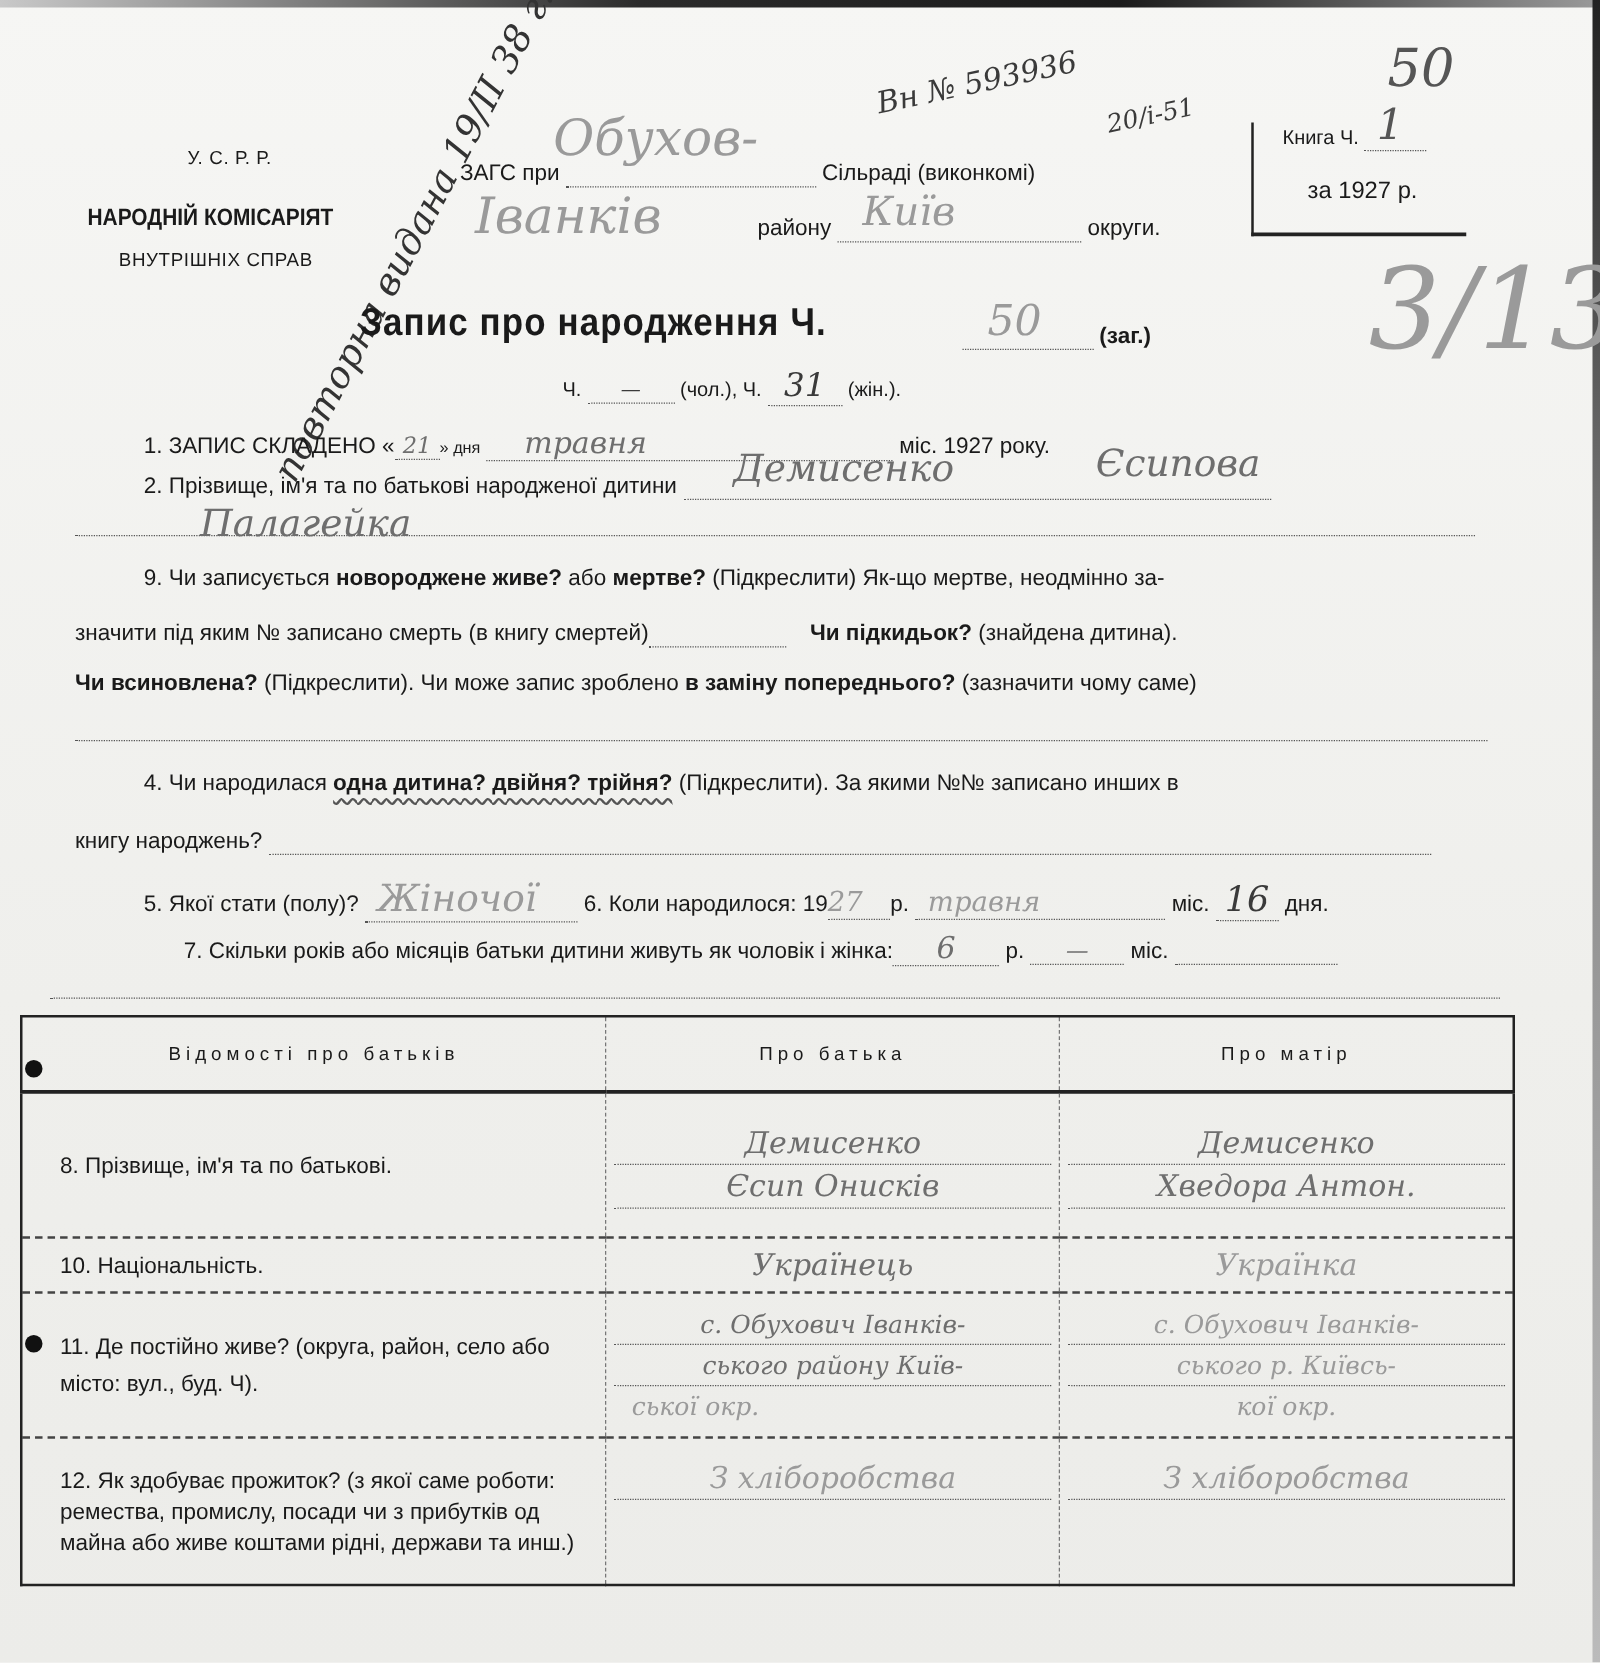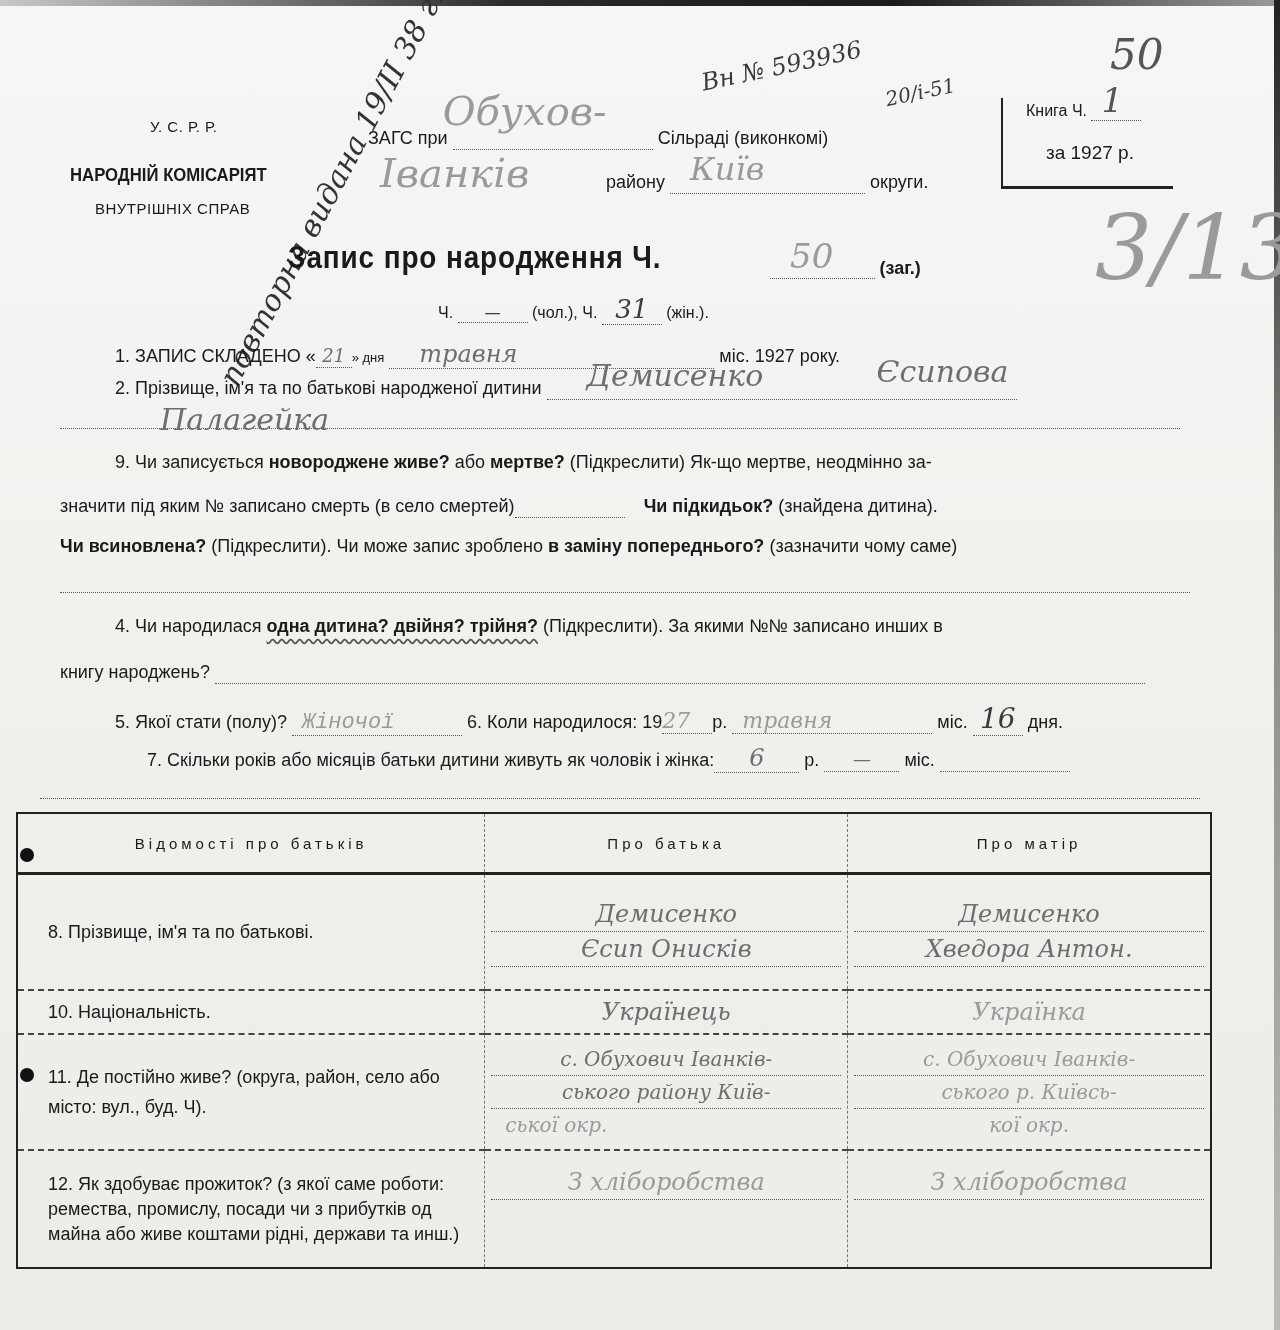--- a/index.html
+++ b/index.html
@@ -79,21 +79,21 @@
 
   <div class="abs print title" style="left:288px;top:240px;">
     <span>Запис про народження Ч.</span>
   </div>
   <div class="abs" style="left:770px;top:258px;">
     <span class="dots" style="width:105px;position:relative;">
       <span class="hand faint" style="position:absolute;left:20px;top:-24px;font-size:34px;">50</span>&nbsp;
     </span>
     <span class="print bold" style="font-size:18px;">(заг.)</span>
   </div>
-  <div class="abs print" style="left:438px;top:294px;font-size:16px;">
+  <div class="abs print" style="left:450px;top:294px;font-size:16px;">
     <span>Ч.</span>
     <span class="dots" style="width:70px;text-align:center;"><span class="hand dark">—</span></span>
     <span>(чол.), Ч.</span>
     <span class="dots" style="width:60px;text-align:center;"><span class="hand dark" style="font-size:26px;">31</span></span>
     <span>(жін.).</span>
   </div>
 
   <div class="abs print line" style="left:115px;top:340px;">
     <span>1. ЗАПИС СКЛАДЕНО «</span><span class="dots" style="width:36px;text-align:center;"><span class="hand">21</span></span><span style="font-size:13px;">» дня</span>
     <span class="dots" style="width:325px;"><span class="hand" style="margin-left:30px;font-size:24px;">травня</span></span>
@@ -114,21 +114,21 @@
   </div>
 
   <div class="abs print line" style="left:115px;top:452px;">
     <span>9. Чи записується</span>
     <span class="bold">новороджене живе?</span>
     <span>або</span>
     <span class="bold">мертве?</span>
     <span>(Підкреслити) Як-що мертве, неодмінно за-</span>
   </div>
   <div class="abs print line" style="left:60px;top:496px;">
-    <span>значити під яким № записано смерть (в село смертей)</span><span class="dots" style="width:110px;">&nbsp;</span>
+    <span>значити під яким № записано смерть (в книгу смертей)</span><span class="dots" style="width:110px;">&nbsp;</span>
     <span class="bold" style="margin-left:14px;">Чи підкидьок?</span>
     <span>(знайдена дитина).</span>
   </div>
   <div class="abs print line" style="left:60px;top:536px;">
     <span class="bold">Чи всиновлена?</span>
     <span>(Підкреслити). Чи може запис зроблено</span>
     <span class="bold">в заміну попереднього?</span>
     <span>(зазначити чому саме)</span>
   </div>
   <div class="abs dots" style="left:60px;top:582px;width:1130px;height:10px;"></div>
@@ -138,21 +138,21 @@
     <span class="bold" style="text-decoration:underline wavy #555;text-underline-offset:6px;">одна дитина? двійня? трійня?</span>
     <span>(Підкреслити). За якими №№ записано инших в</span>
   </div>
   <div class="abs print line" style="left:60px;top:662px;">
     <span>книгу народжень?</span>
     <span class="dots" style="width:930px;">&nbsp;</span>
   </div>
 
   <div class="abs print line" style="left:115px;top:702px;">
     <span>5. Якої стати (полу)?</span>
-    <span class="dots" style="width:170px;"><span class="hand faint" style="font-size:22px;margin-left:10px;font-family:Liberation Mono, monospace;">Жіночої</span></span>
+    <span class="dots" style="width:170px;"><span class="hand faint" style="font-size:30px;margin-left:10px;">Жіночої</span></span>
     <span>6. Коли народилося: 19</span><span class="dots" style="width:50px;"><span class="hand faint" style="font-size:22px;">27</span></span><span>р.</span>
     <span class="dots" style="width:200px;"><span class="hand faint" style="font-size:22px;margin-left:10px;">травня</span></span>
     <span>міс.</span>
     <span class="dots" style="width:50px;text-align:center;"><span class="hand dark" style="font-size:28px;">16</span></span>
     <span>дня.</span>
   </div>
 
   <div class="abs print line" style="left:115px;top:744px;margin-left:32px;">
     <span>7. Скільки років або місяців батьки дитини живуть як чоловік і жінка:</span><span class="dots" style="width:85px;text-align:center;"><span class="hand" style="font-size:24px;">6</span></span>
     <span>р.</span>

